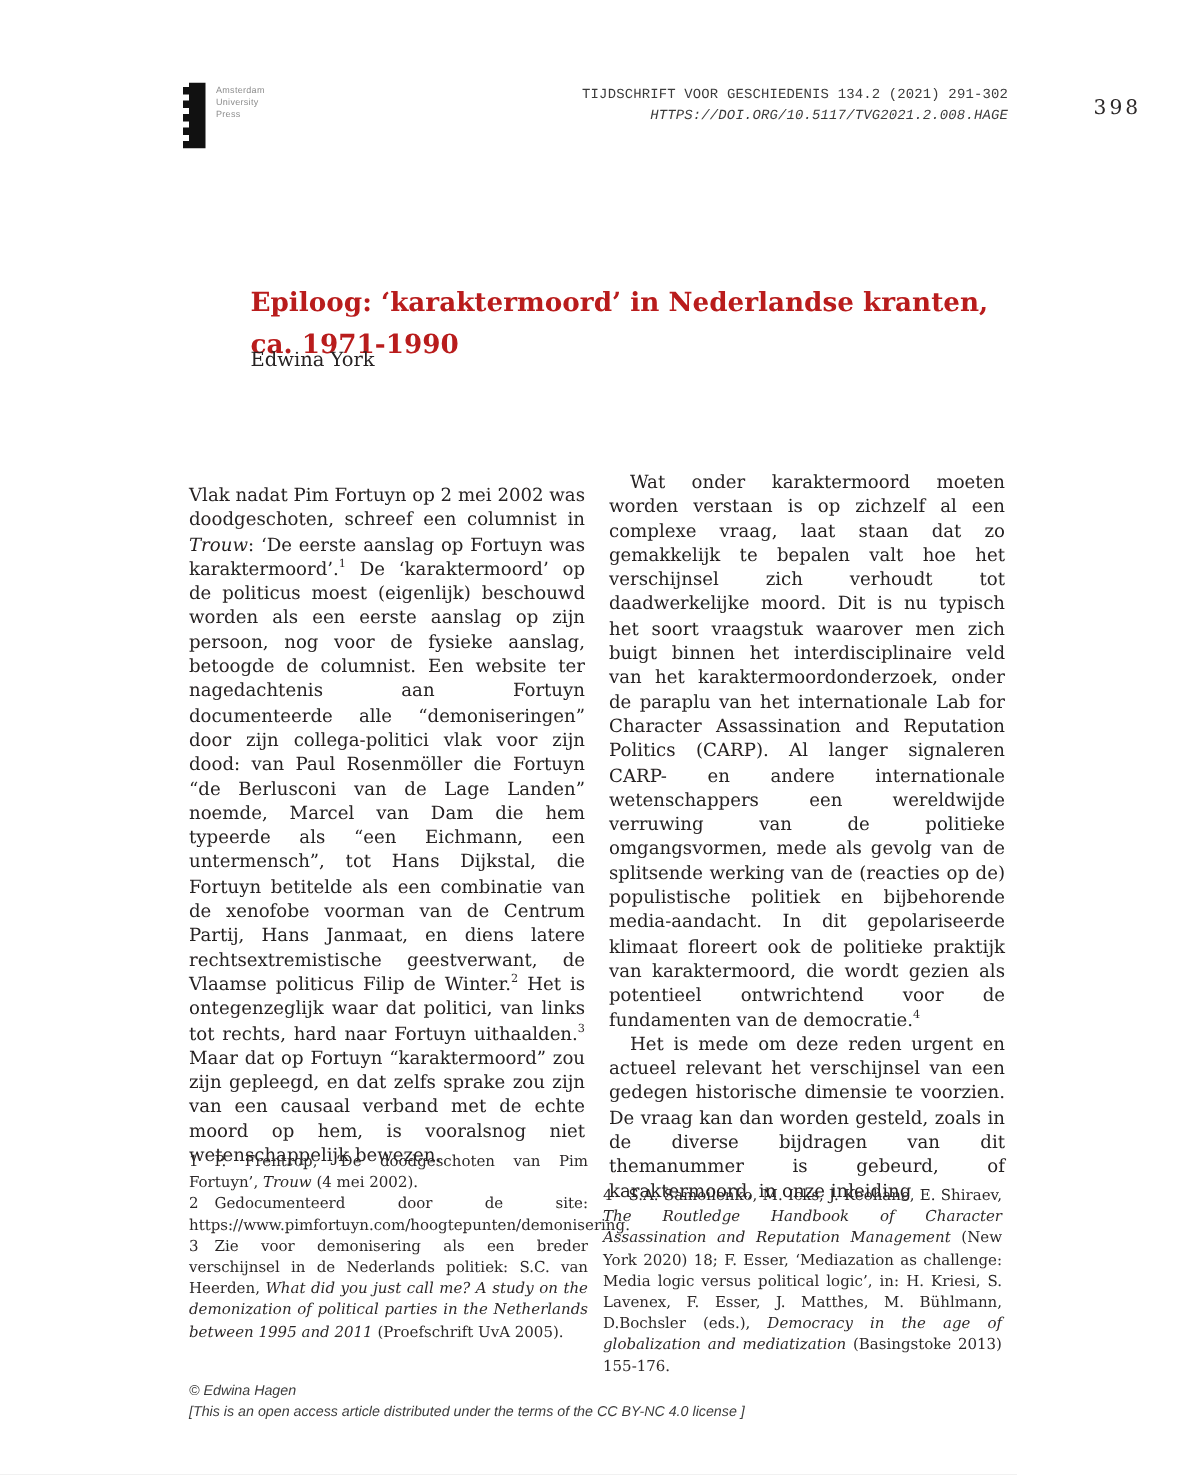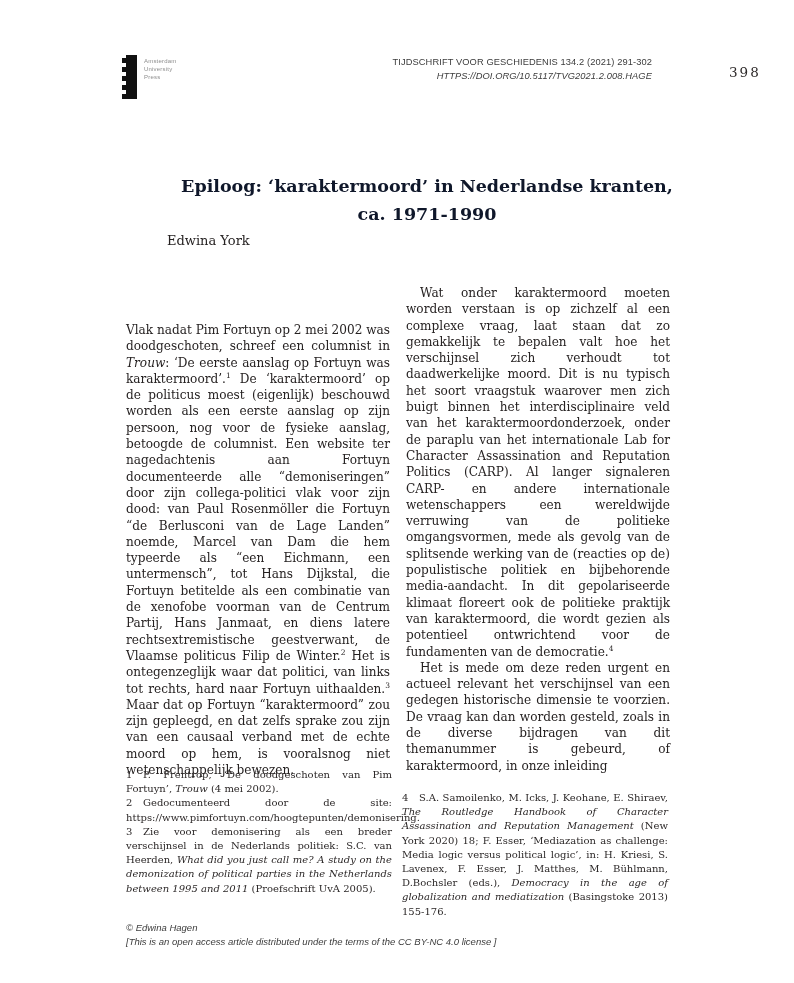--- a/index.html
+++ b/index.html
@@ -11,48 +11,48 @@
     color:#262222;
     overflow:hidden;
     margin:0 auto;
   }
   
   .logo{position:absolute;left:122px;top:55px;display:flex;align-items:flex-start;}
   .logo svg{display:block;}
   .logo-text{margin-left:6px;margin-top:2px;font-family:"Liberation Sans",sans-serif;
     font-size:6px;line-height:8px;color:#8d8d8d;letter-spacing:.2px;}
   .journal-info{
-    position:absolute;right:142px;top:56px;text-align:right;
-    font-family:Liberation Sans, sans-serif;font-size:9.3px;line-height:13.5px;
+    position:absolute;right:122px;top:56px;text-align:right;
+    font-family:Liberation Mono, monospace;font-size:9.3px;line-height:13.5px;
     color:#3b3b3b;letter-spacing:.1px;
   }
   .journal-doi{font-style:italic;}
   .page-number{
     position:absolute;left:729px;top:64px;
     font-size:13.5px;letter-spacing:2px;color:#2c2828;
   }
   
   .title{
-    position:absolute;left:167px;top:172px;width:520px;
-    font-size:17.5px;font-weight:bold;line-height:28px;color:#0f172a;text-align:center;
+    position:absolute;left:167px;top:188px;width:520px;
+    font-size:17.5px;font-weight:bold;line-height:28px;color:#b91c1c;
   }
   .author{
     position:absolute;left:167px;top:233px;
     font-size:13px;color:#262222;
   }
   
   .col{
     position:absolute;top:285px;width:264px;
     font-size:12.1px;line-height:16.3px;
     text-align:justify;
     hyphens:auto;-webkit-hyphens:auto;
     color:#262222;
   }
   .col-left{left:126px;margin-top:37px;}
-  .col-right{left:406px;}
+  .col-right{left:406px;margin-top:28px;}
   .col p{margin:0;}
   .col p.indent{text-indent:14px;}
   sup{font-size:.62em;vertical-align:super;line-height:0;}
   .it{font-style:italic;}
   
   .footnotes{
     position:absolute;width:266px;
     font-size:10px;line-height:14.2px;text-align:justify;
     hyphens:auto;-webkit-hyphens:auto;
     color:#2b2727;

